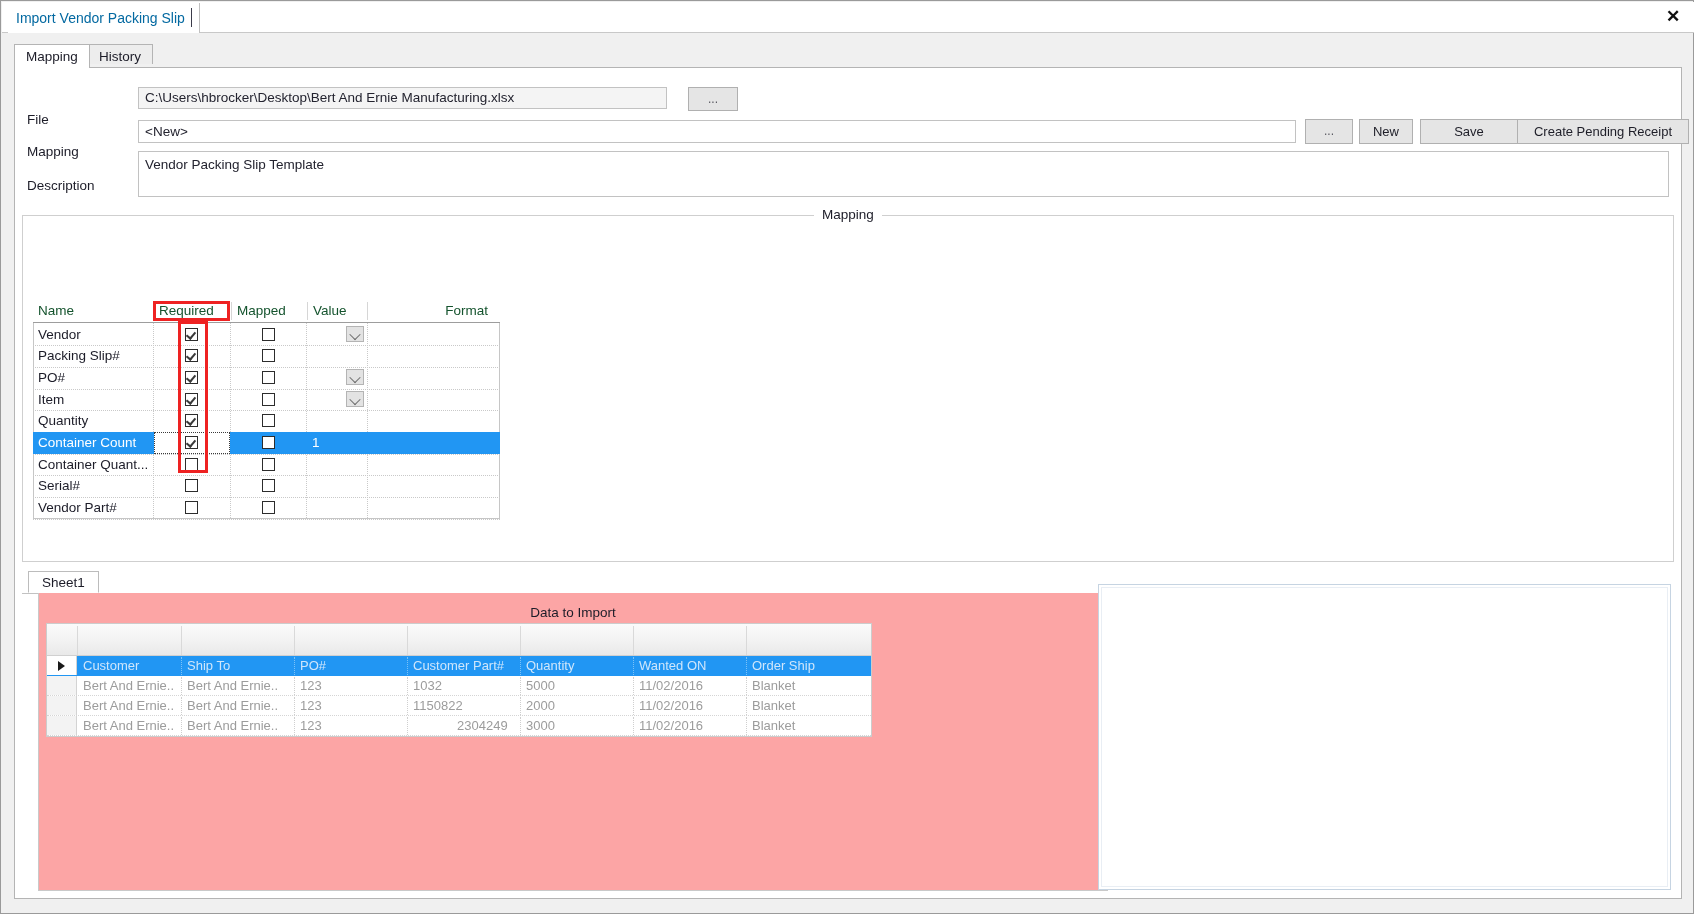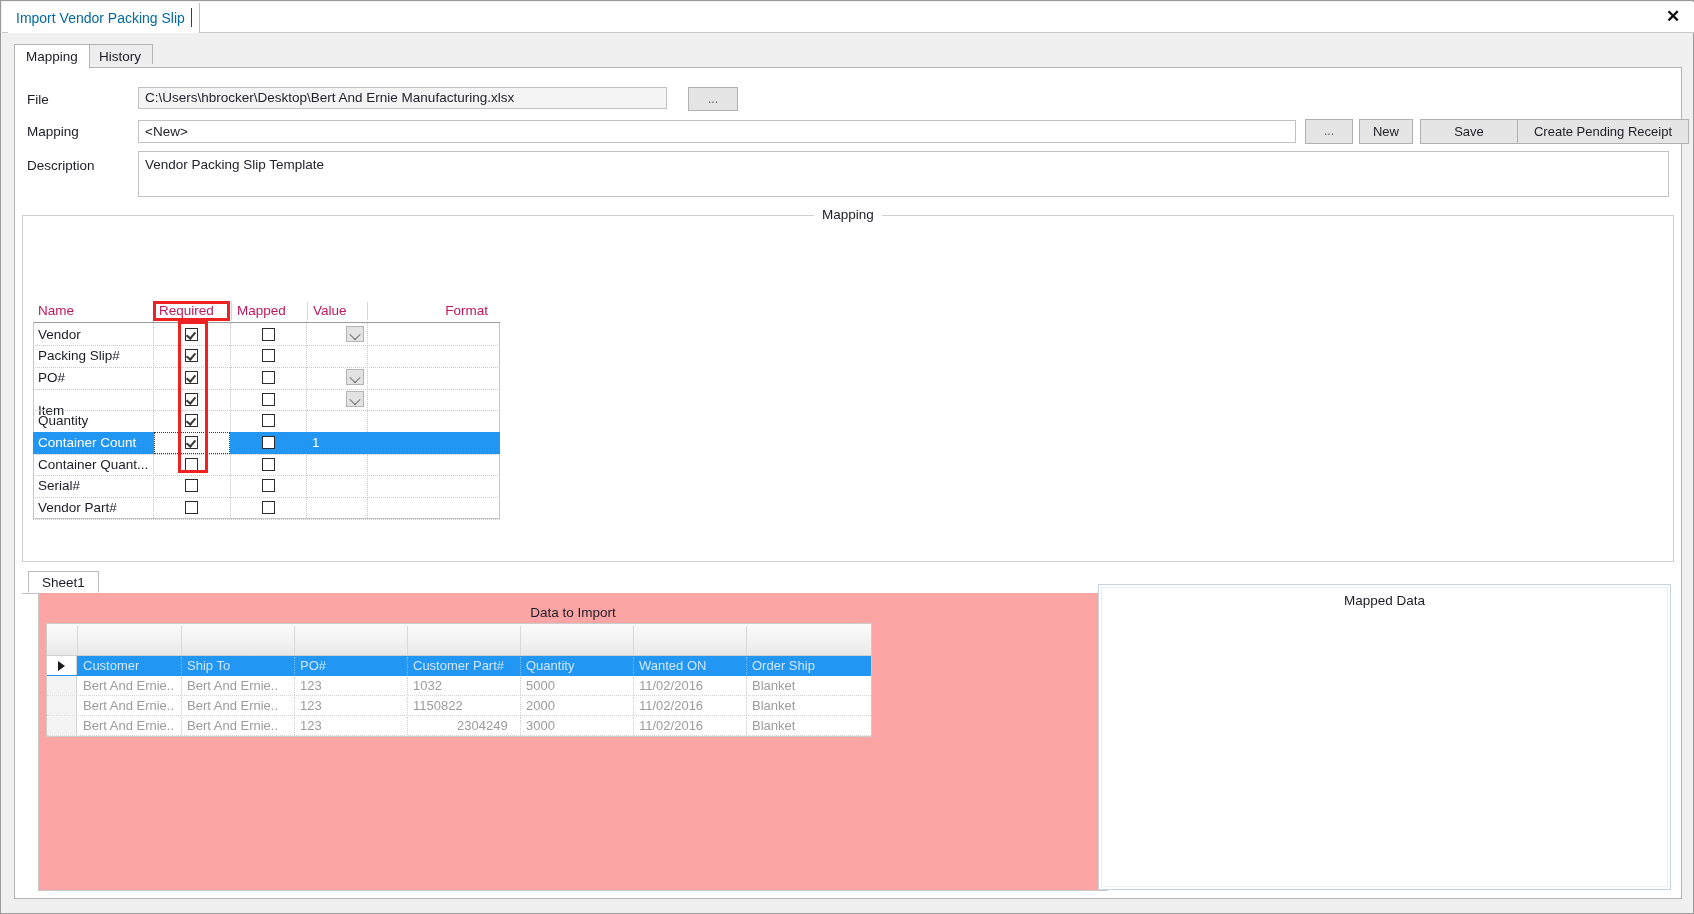--- a/index.html
+++ b/index.html
@@ -110,20 +110,21 @@
     border: 1px solid #b4b4b4;
     box-sizing: border-box;
   }
 
   
   .form-label {
     position: absolute;
     font-size: 13.5px;
     color: #1c1c28;
     white-space: nowrap;
+    margin-top: 20px;
   }
   #lbl-file { left: 12px; top: 24px; }
   #lbl-mapping { left: 12px; top: 56px; }
   #lbl-description { left: 12px; top: 90px; }
 
   .txtbox {
     position: absolute;
     box-sizing: border-box;
     border: 1px solid #c2c2c2;
     background: #ffffff;
@@ -225,21 +226,21 @@
     box-sizing: border-box;
     background: #ffffff;
     border-bottom: 1px solid #9d9d9d;
   }
   .mh-cell {
     position: absolute;
     top: 0;
     height: 23px;
     line-height: 23px;
     font-size: 13.5px;
-    color: #be185d;
+    color: #14532d;
     box-sizing: border-box;
     padding-left: 5px;
     white-space: nowrap;
   }
   .mh-sep {
     position: absolute;
     top: 3px;
     width: 1px;
     height: 18px;
     background: #d6d6d6;
@@ -557,21 +558,21 @@
           <div class="cbox checked" style="left: 162px; top: 133.2px;"></div>
           <div class="cbox" style="left: 239px; top: 133.2px;"></div>
           <div class="row-hline" style="top: 150.9px;"></div>
           <div class="mrow" style="top: 150.9px;">
             <div class="rname">PO#</div>
           </div>
           <div class="cbox checked" style="left: 162px; top: 154.9px;"></div>
           <div class="cbox" style="left: 239px; top: 154.9px;"></div>
           <div class="ddbtn" style="left: 323px; top: 152.9px;"></div>
           <div class="row-hline" style="top: 172.6px;"></div>
-          <div class="mrow" style="top: 172.6px; margin-top: 11px;">
+          <div class="mrow" style="top: 172.6px;">
             <div class="rname">Item</div>
           </div>
           <div class="cbox checked" style="left: 162px; top: 176.6px;"></div>
           <div class="cbox" style="left: 239px; top: 176.6px;"></div>
           <div class="ddbtn" style="left: 323px; top: 174.6px;"></div>
           <div class="row-hline" style="top: 194.3px;"></div>
           <div class="mrow" style="top: 194.3px;">
             <div class="rname">Quantity</div>
           </div>
           <div class="cbox checked" style="left: 162px; top: 198.3px;"></div>
@@ -694,18 +695,17 @@
                 <div class="dg-vsep" style="left: 586px;"></div>
                 <div class="dg-cell" style="left: 699px; width: 112px;">Blanket</div>
                 <div class="dg-vsep" style="left: 699px;"></div>
               </div>
             </div>
         </div>
       </div>
 
       <div id="mapped-panel">
         <div id="mapped-inner-border"></div>
-        <div id="mapped-title">Mapped Data</div>
       </div>
 
     </div>
   </div>
 </div>
 
 </body></html>

